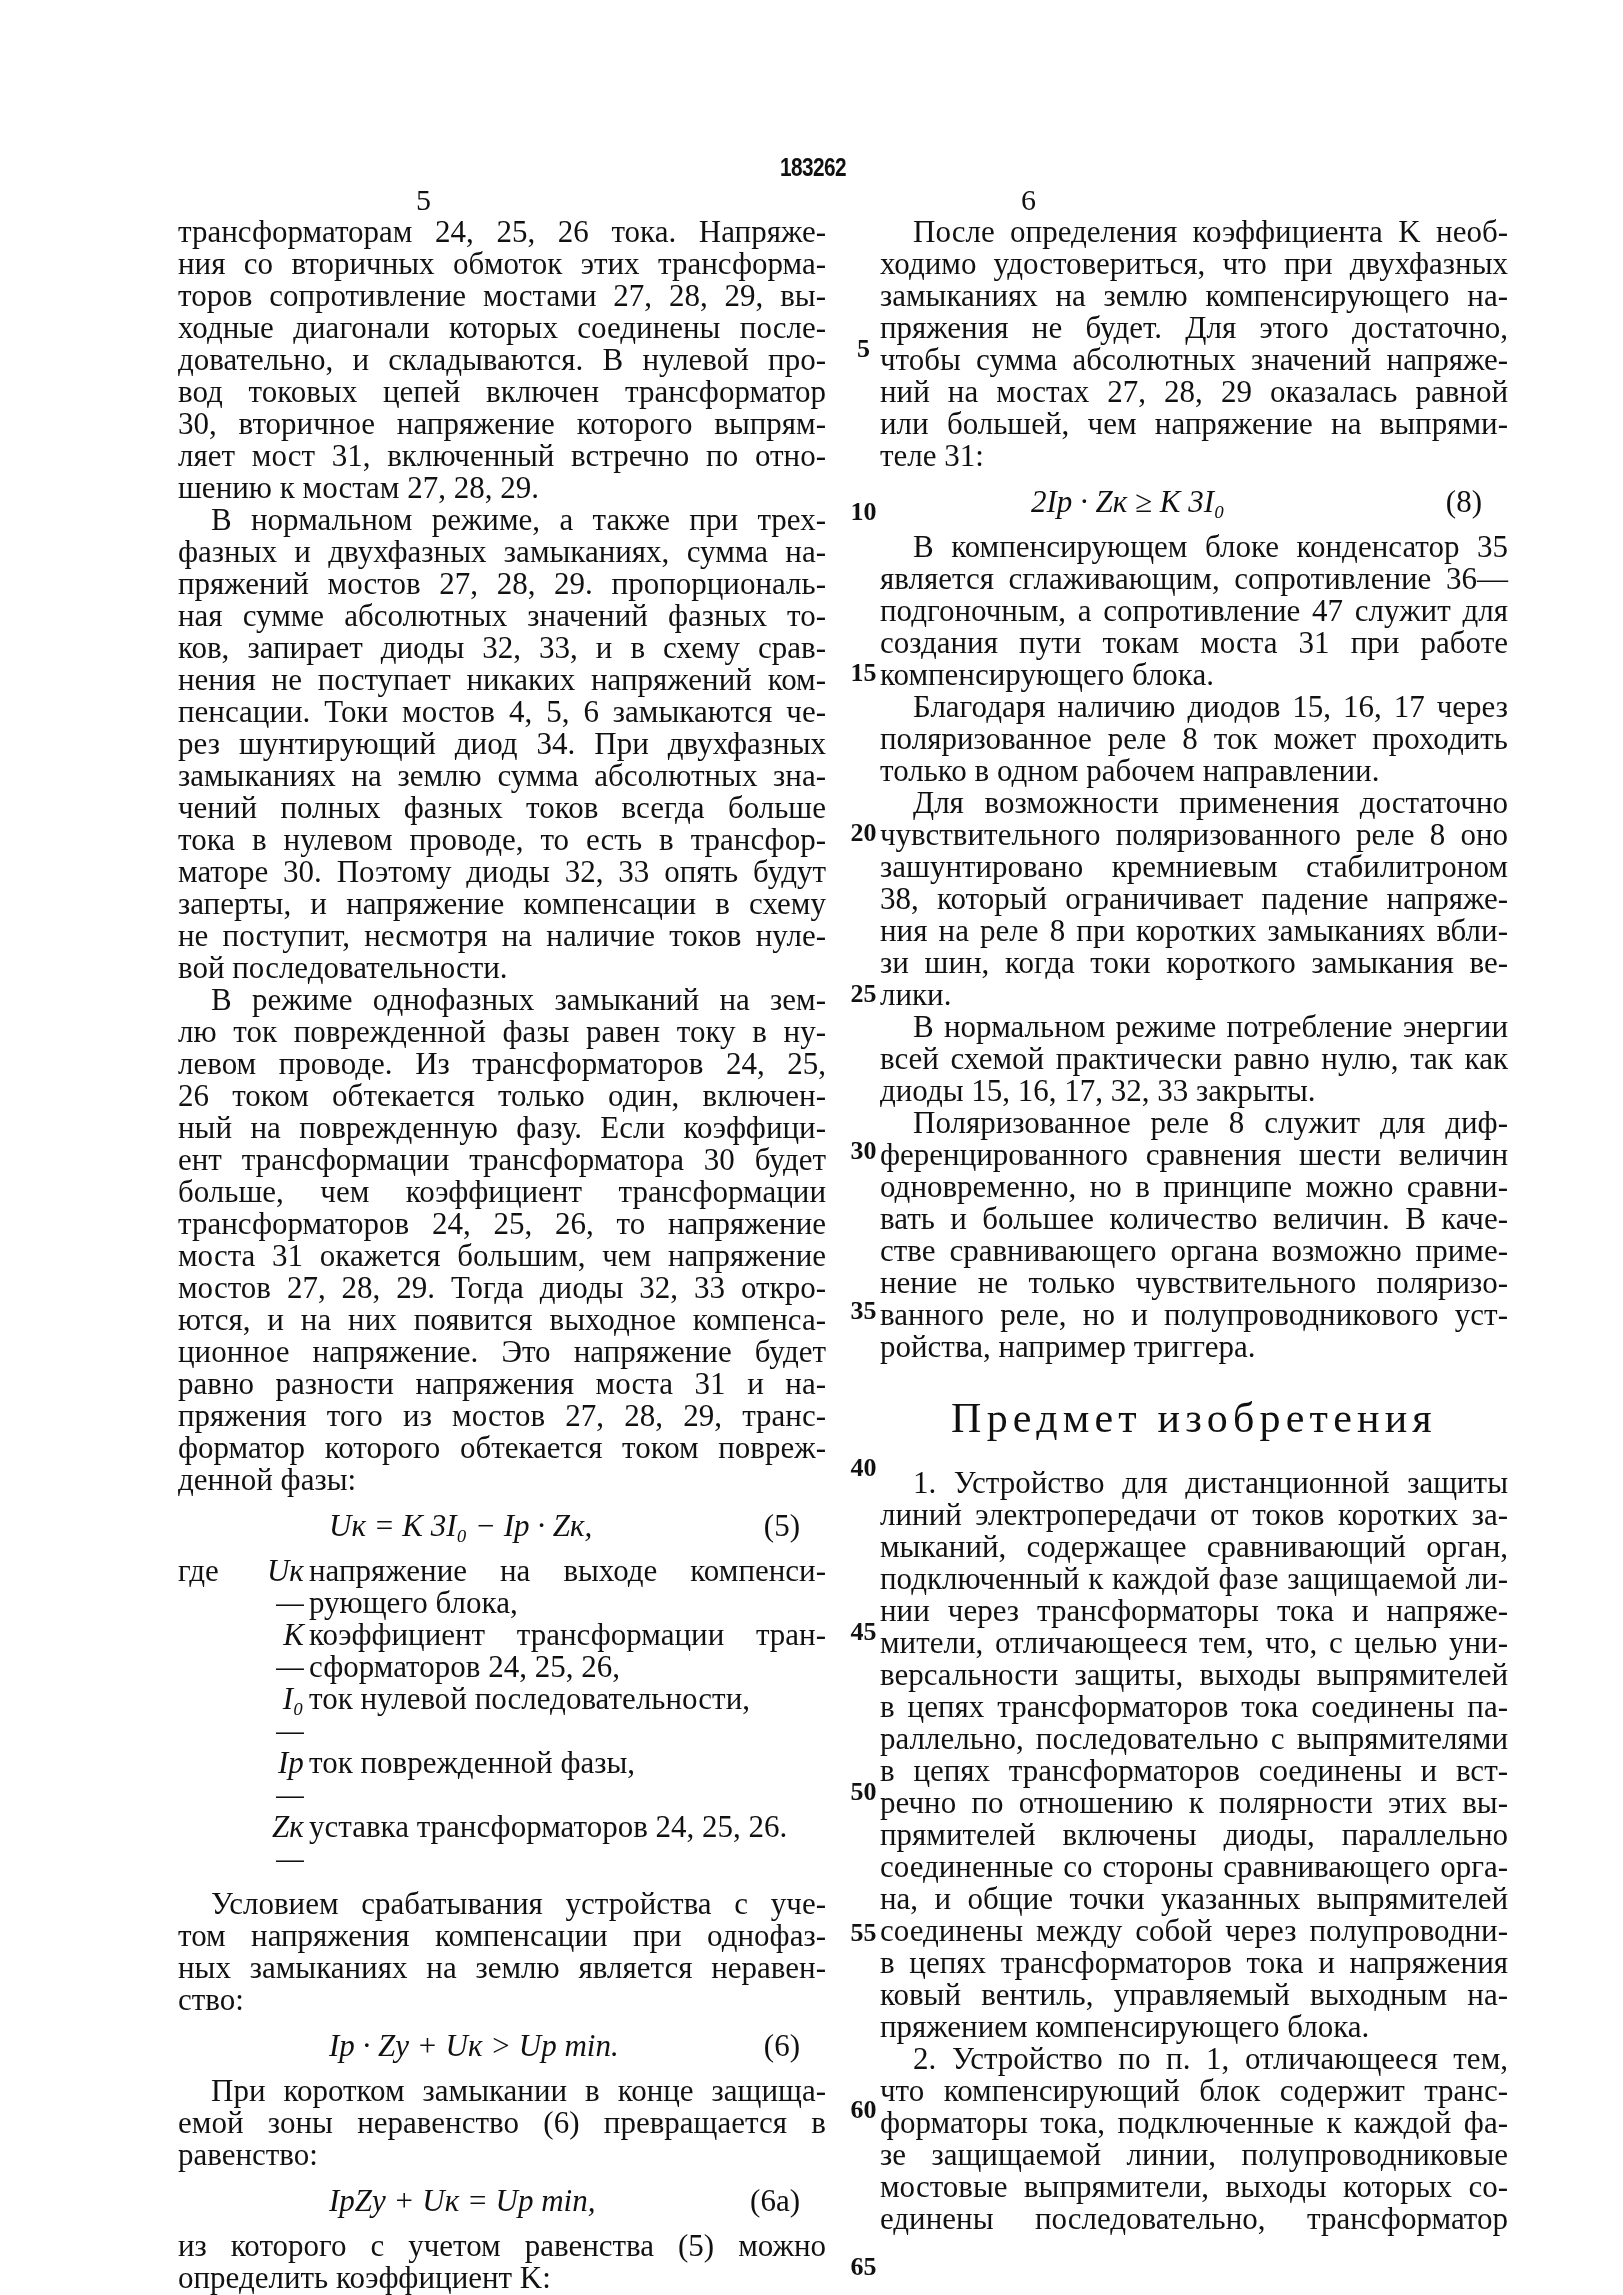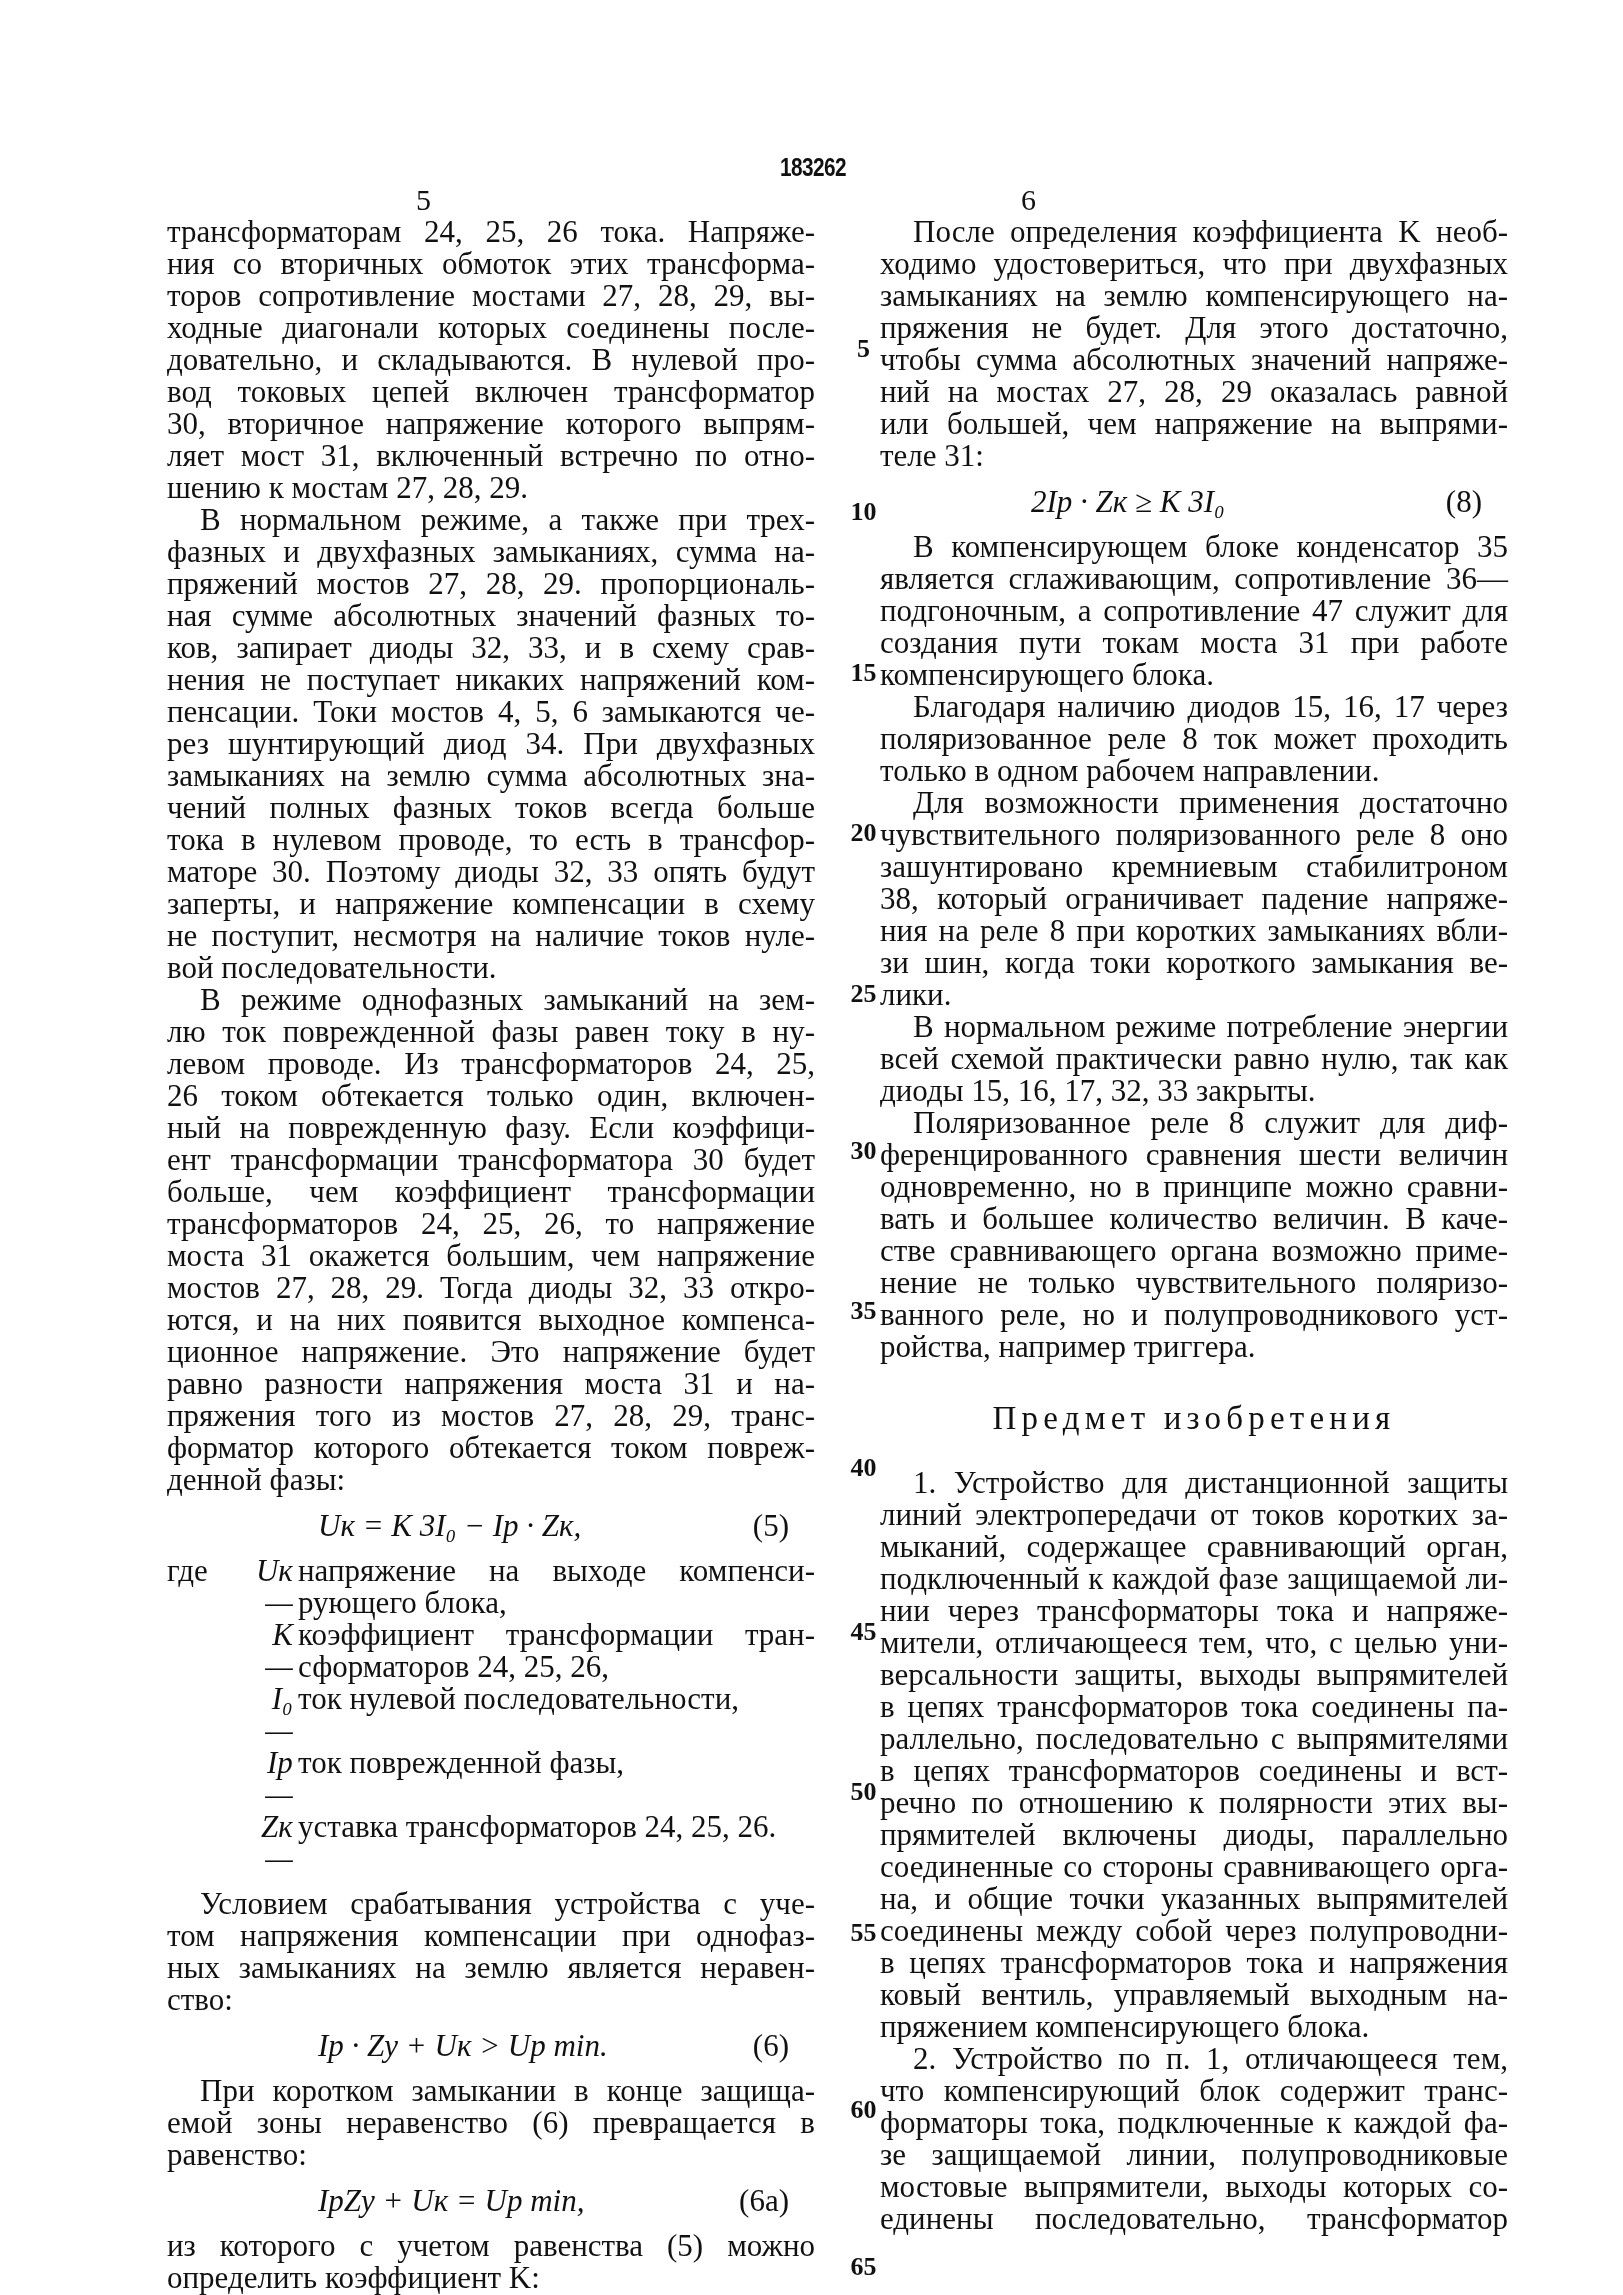--- a/index.html
+++ b/index.html
@@ -13,33 +13,33 @@
     font-family: "Liberation Sans", "DejaVu Sans", sans-serif; font-weight: bold;
     font-size: 26px; letter-spacing: -0.7px; transform: scaleX(0.8);
   }
   .col-num { position: absolute; top: 183px; font-size: 30px; }
   .col-num.left { left: 416px; }
   .col-num.right { left: 1021px; }
   .column {
     position: absolute; top: 216px; width: 648px;
     font-size: 31px; line-height: 32px;
   }
-  .column.left { left: 167px; }
+  .column.left { left: 178px; }
   .column.right { left: 880px; width: 628px; }
   .ln { display: block; white-space: nowrap; text-align: justify; text-align-last: justify; height: 32px; overflow: visible; transform-origin: left; }
   .ln.last { text-align-last: left; }
   .ln.indent { padding-left: 33px; }
   .formula { display: flex; justify-content: space-between; align-items: center; height: 59px; font-style: italic; gap: 24px; }
   .formula .expr { margin-left: 151px; font-size: 31px; }
   .formula .num { font-style: normal; margin-right: 26px; }
   .where { display: grid; grid-template-columns: 72px 59px 1fr; font-size: 31px; line-height: 32px; }
   .where .sym { font-style: italic; text-align: right; padding-right: 5.2px; }
   .where .desc { text-align: justify; }
   .section-title {
-    text-align: center; letter-spacing: 5.2px; font-size: 33px; margin: 39px 0 33px;
+    text-align: center; letter-spacing: 5.2px; font-size: 42px; margin: 39px 0 33px;
   }
   .margin-nums { position: absolute; left: 844px; top: 0; width: 39px; }
   .margin-nums span { position: absolute; left: 0; width: 39px; text-align: center; font-size: 26px; font-weight: bold; font-family: "Liberation Serif", serif; }
 </style>
 </head>
 <body>
 
 <div class="patent-number">183262</div>
 <div class="col-num left">5</div>
 <div class="col-num right">6</div>

